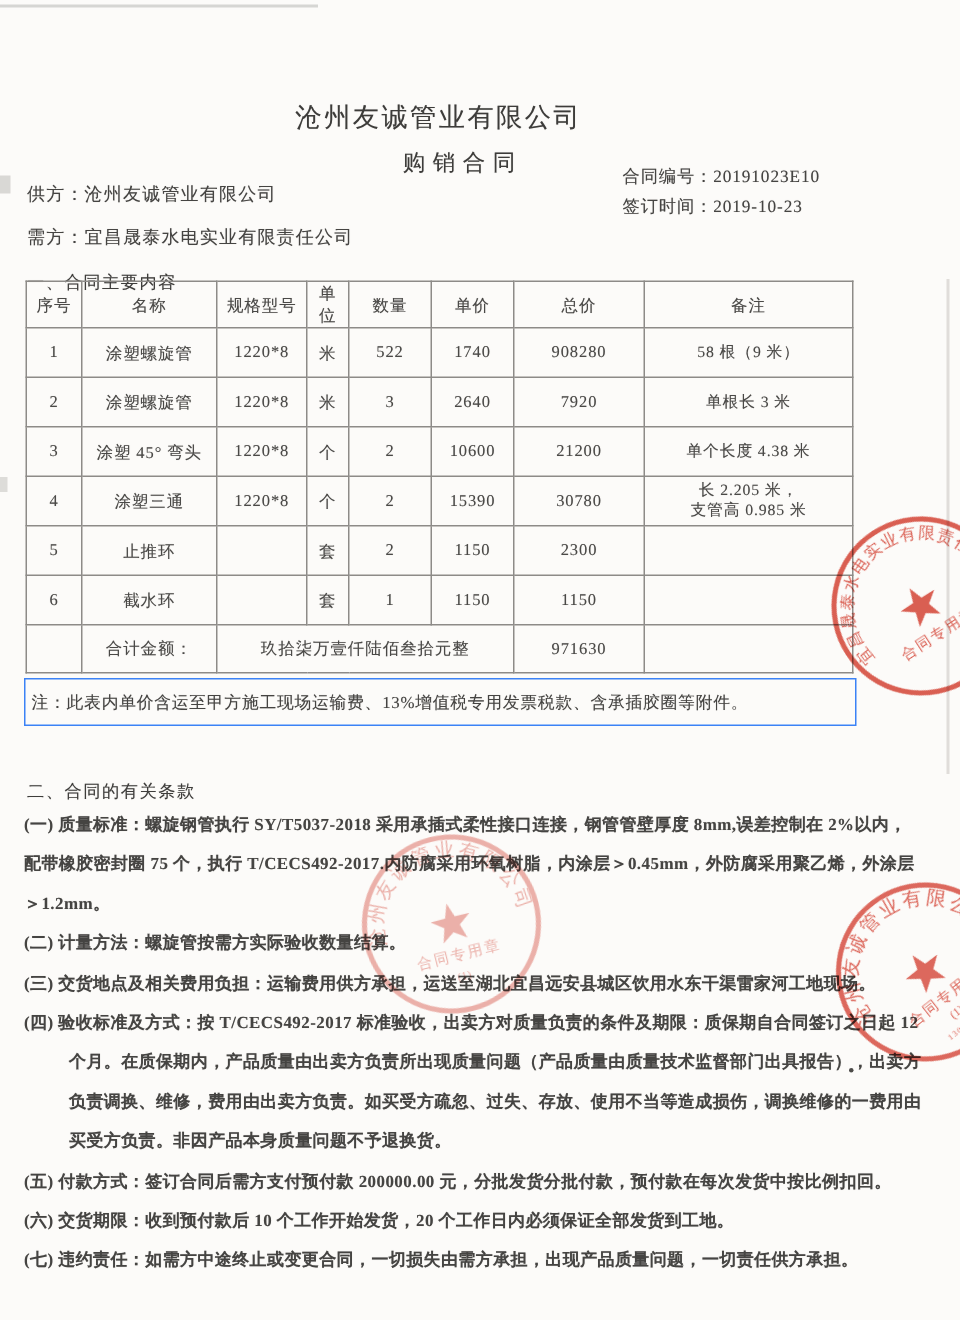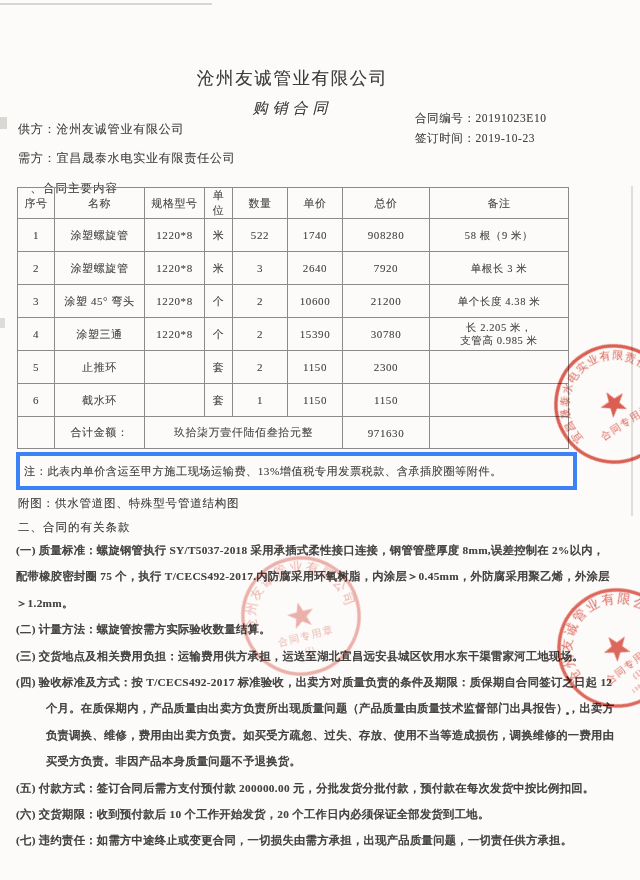--- a/index.html
+++ b/index.html
@@ -6,42 +6,42 @@
   .page{
     position:relative;width:640px;height:880px;margin:0;
     background:#fcfbf9;overflow:hidden;
     font-family:"Liberation Serif","DejaVu Serif",serif;
     color:#434240;
   }
   .abs{position:absolute;}
   .doc-text{text-shadow:0 0 .5px rgba(80,78,74,.4);}
   
   .company-title{left:0;top:66px;width:585px;text-align:center;font-size:17.5px;letter-spacing:1.6px;color:#3d3c3a;}
-  .doc-title{left:0;top:99px;width:585px;text-align:center;font-size:15px;letter-spacing:5px;color:#3d3c3a;font-style:italic;}
+  .doc-title{left:16px;top:99px;width:585px;text-align:center;font-size:15px;letter-spacing:5px;color:#3d3c3a;}
   .party-line{left:18px;font-size:12px;letter-spacing:.8px;color:#454442;}
   .supplier-line{top:121px;}
   .buyer-line{top:150px;}
   .section-title{left:18px;font-size:11.5px;letter-spacing:1px;color:#3e3d3b;}
   .section1-title{top:181px;}
   .info-block{left:415px;top:109px;font-size:11.5px;line-height:19.5px;letter-spacing:.6px;color:#454442;}
   
   .contract-table{left:17px;top:187px;border-collapse:collapse;table-layout:fixed;width:551px;}
   .contract-table th,.contract-table td{
     border:1px solid #8d8b88;font-weight:normal;font-size:11px;
     text-align:center;vertical-align:middle;color:#4a4947;
     letter-spacing:.6px;padding:0 2px;overflow:hidden;
   }
   .contract-table{border:1.5px solid #6f6d6a;}
   .contract-table thead th{height:27px;}
   .contract-table tbody td{height:32px;}
   .contract-table tfoot td{height:31px;}
   .contract-table td.remark{white-space:pre-line;line-height:13px;font-size:10.5px;}
   .total-words{letter-spacing:1.5px;}
   
-  .note-box{left:16px;top:452px;width:549px;height:30px;border:4px solid #3b82f6;
+  .note-box{left:16px;top:452px;width:549px;height:30px;border:1px solid #3b82f6;
     font-size:11.2px;letter-spacing:.5px;display:flex;align-items:center;padding-left:4px;color:#454442;}
   .attachment-line{left:18px;top:496px;font-size:11.5px;letter-spacing:.8px;}
   .section2-title{top:520px;}
   
   .terms{left:16px;top:537px;width:600px;font-size:11.3px;line-height:26.4px;letter-spacing:.3px;color:#454442;font-weight:bold;}
   .terms p{margin:0;}
   .terms p.hang{padding-left:30px;text-indent:-30px;}
   
   .seal{position:absolute;width:130px;height:130px;mix-blend-mode:multiply;pointer-events:none;}
   .seal svg{display:block;width:130px;height:130px;}
@@ -174,21 +174,20 @@
         <td>971630</td>
         <td></td>
       </tr>
     </tfoot>
   </table>
 
   <div class="abs doc-text note-box">
     <span>注：此表内单价含运至甲方施工现场运输费、13%增值税专用发票税款、含承插胶圈等附件。</span>
   </div>
 
-  <div class="abs doc-text attachment-line">附图：供水管道图、特殊型号管道结构图</div>
   <div class="abs doc-text section-title section2-title">二、合同的有关条款</div>
 
   <div class="abs doc-text terms">
       <p class="term">(一) 质量标准：螺旋钢管执行 SY/T5037-2018 采用承插式柔性接口连接，钢管管壁厚度 8mm,误差控制在 2%以内，配带橡胶密封圈 75 个，执行 T/CECS492-2017.内防腐采用环氧树脂，内涂层＞0.45mm，外防腐采用聚乙烯，外涂层＞1.2mm。</p>
       <p class="term">(二) 计量方法：螺旋管按需方实际验收数量结算。</p>
       <p class="term">(三) 交货地点及相关费用负担：运输费用供方承担，运送至湖北宜昌远安县城区饮用水东干渠雷家河工地现场。</p>
       <p class="term hang">(四) 验收标准及方式：按 T/CECS492-2017 标准验收，出卖方对质量负责的条件及期限：质保期自合同签订之日起 12 个月。在质保期内，产品质量由出卖方负责所出现质量问题（产品质量由质量技术监督部门出具报告），出卖方负责调换、维修，费用由出卖方负责。如买受方疏忽、过失、存放、使用不当等造成损伤，调换维修的一费用由买受方负责。非因产品本身质量问题不予退换货。</p>
       <p class="term">(五) 付款方式：签订合同后需方支付预付款 200000.00 元，分批发货分批付款，预付款在每次发货中按比例扣回。</p>
       <p class="term">(六) 交货期限：收到预付款后 10 个工作开始发货，20 个工作日内必须保证全部发货到工地。</p>
       <p class="term">(七) 违约责任：如需方中途终止或变更合同，一切损失由需方承担，出现产品质量问题，一切责任供方承担。</p>

